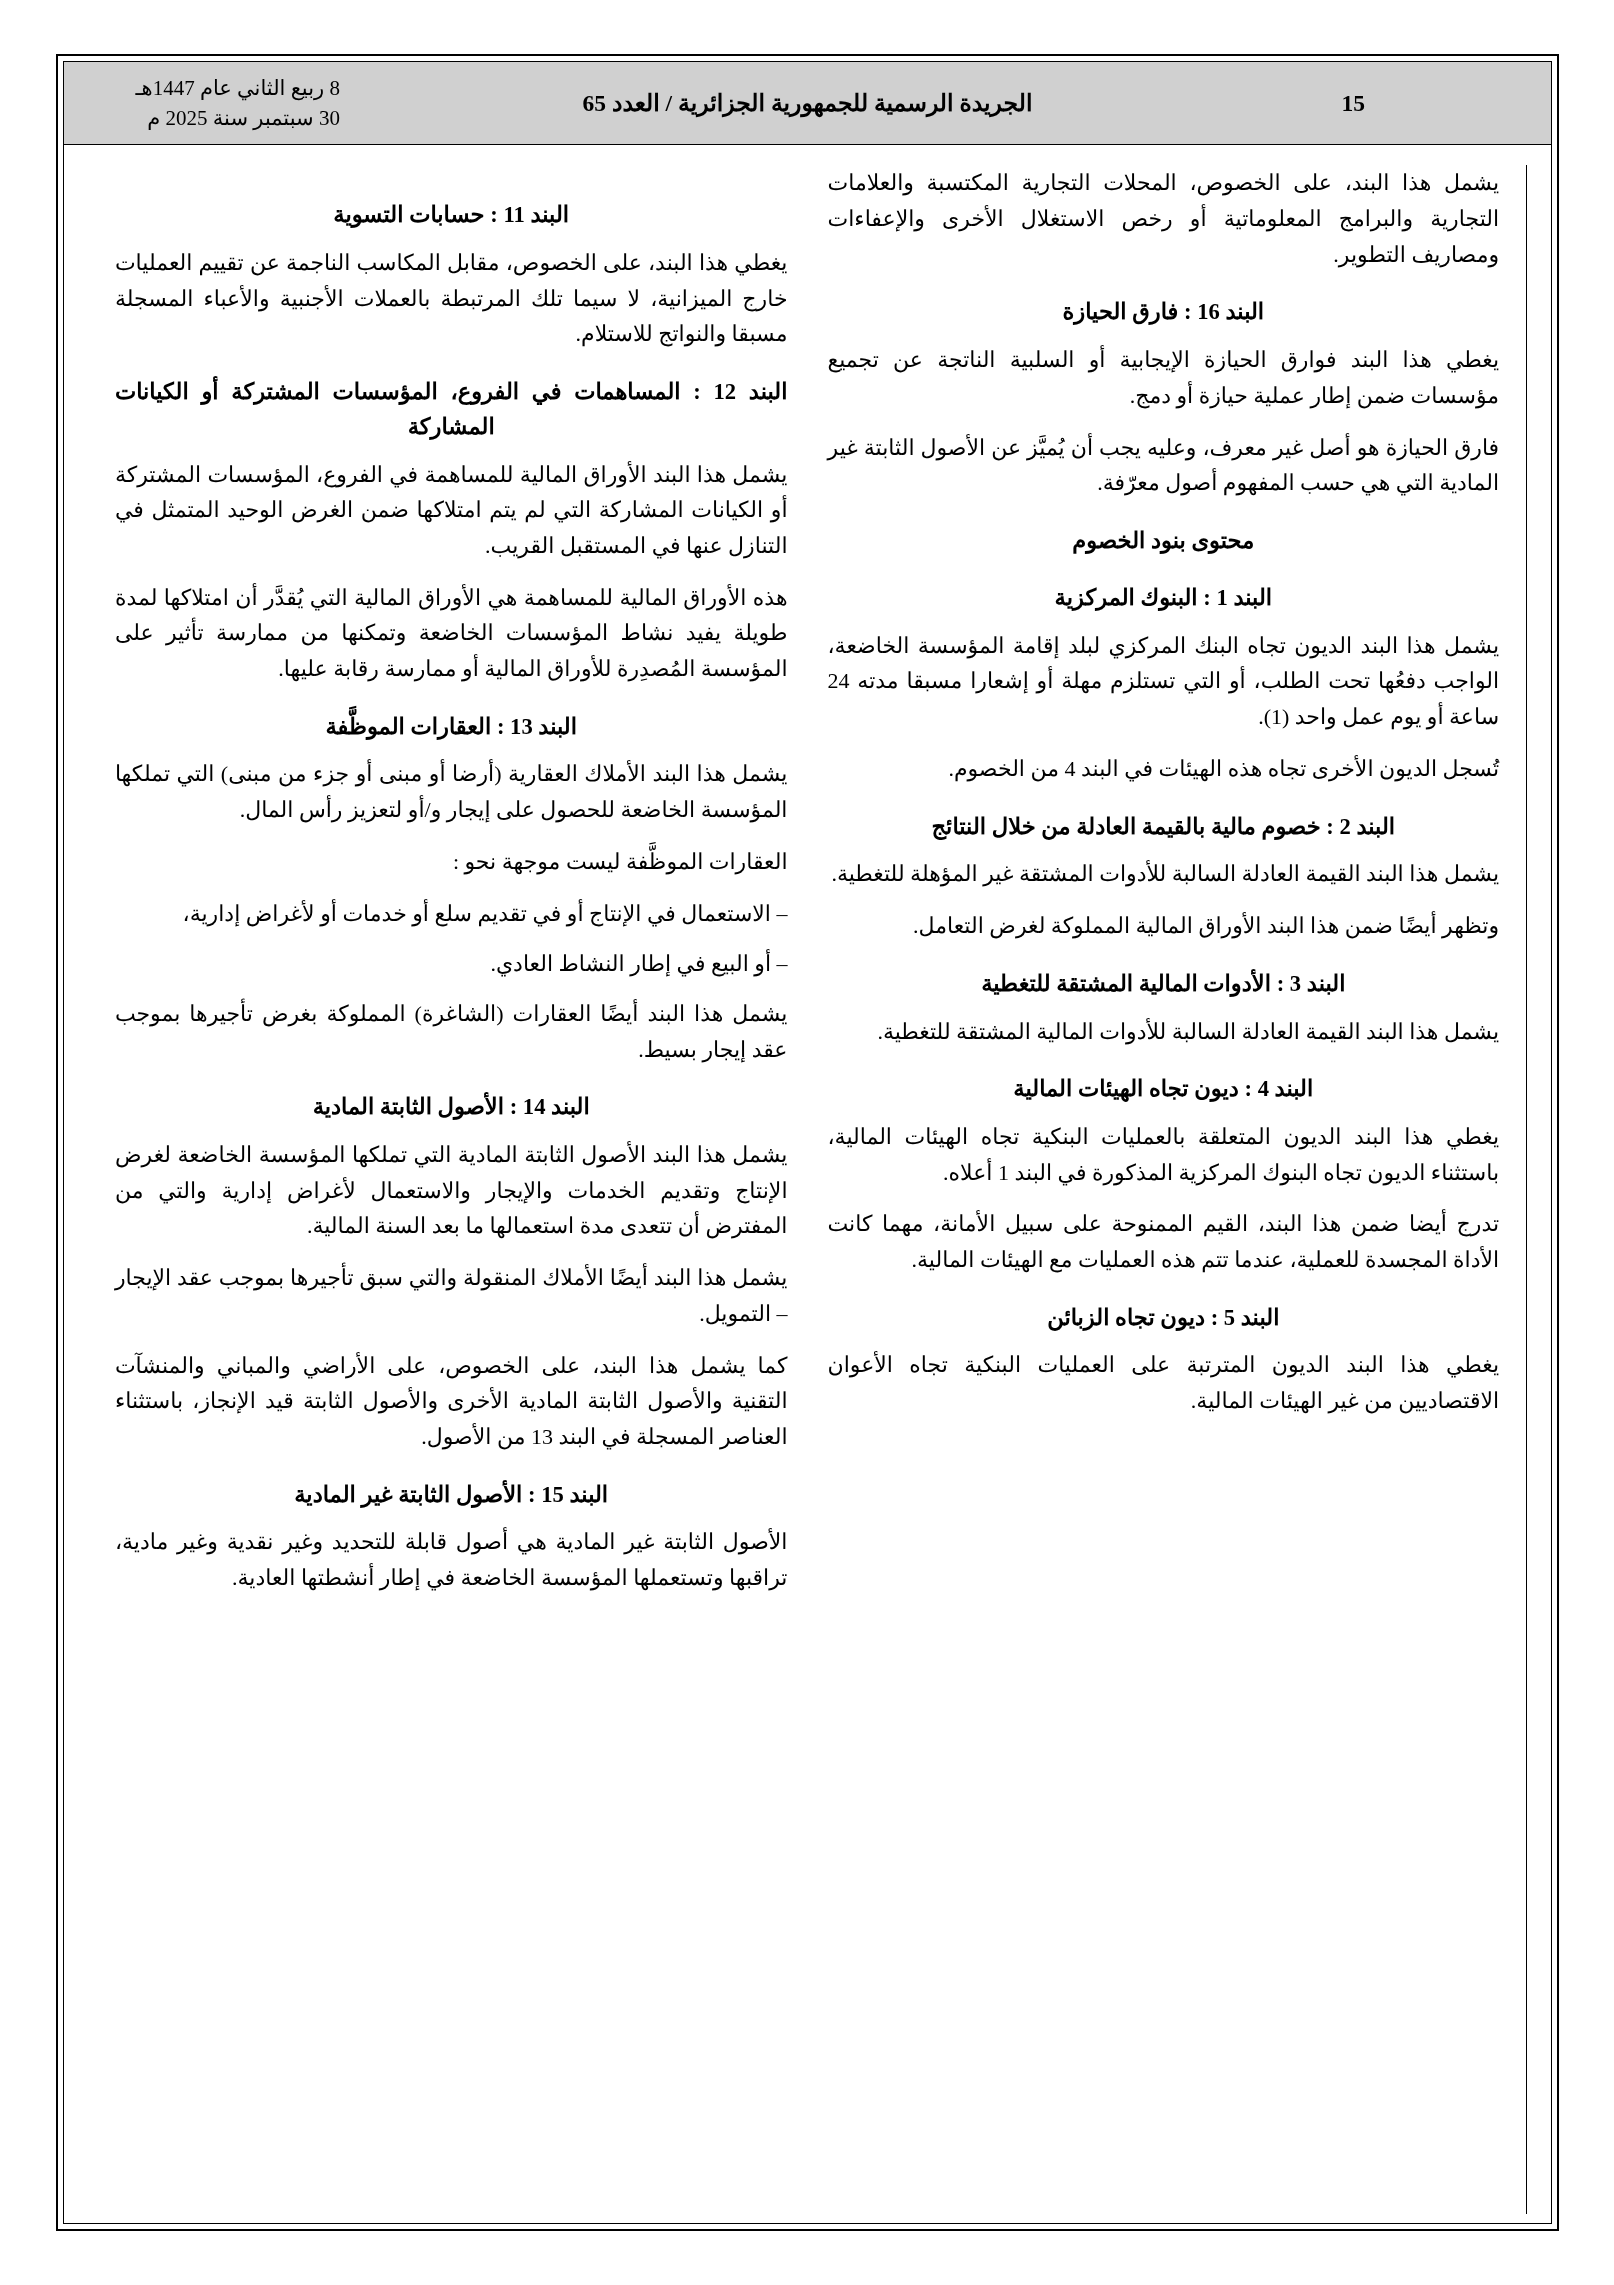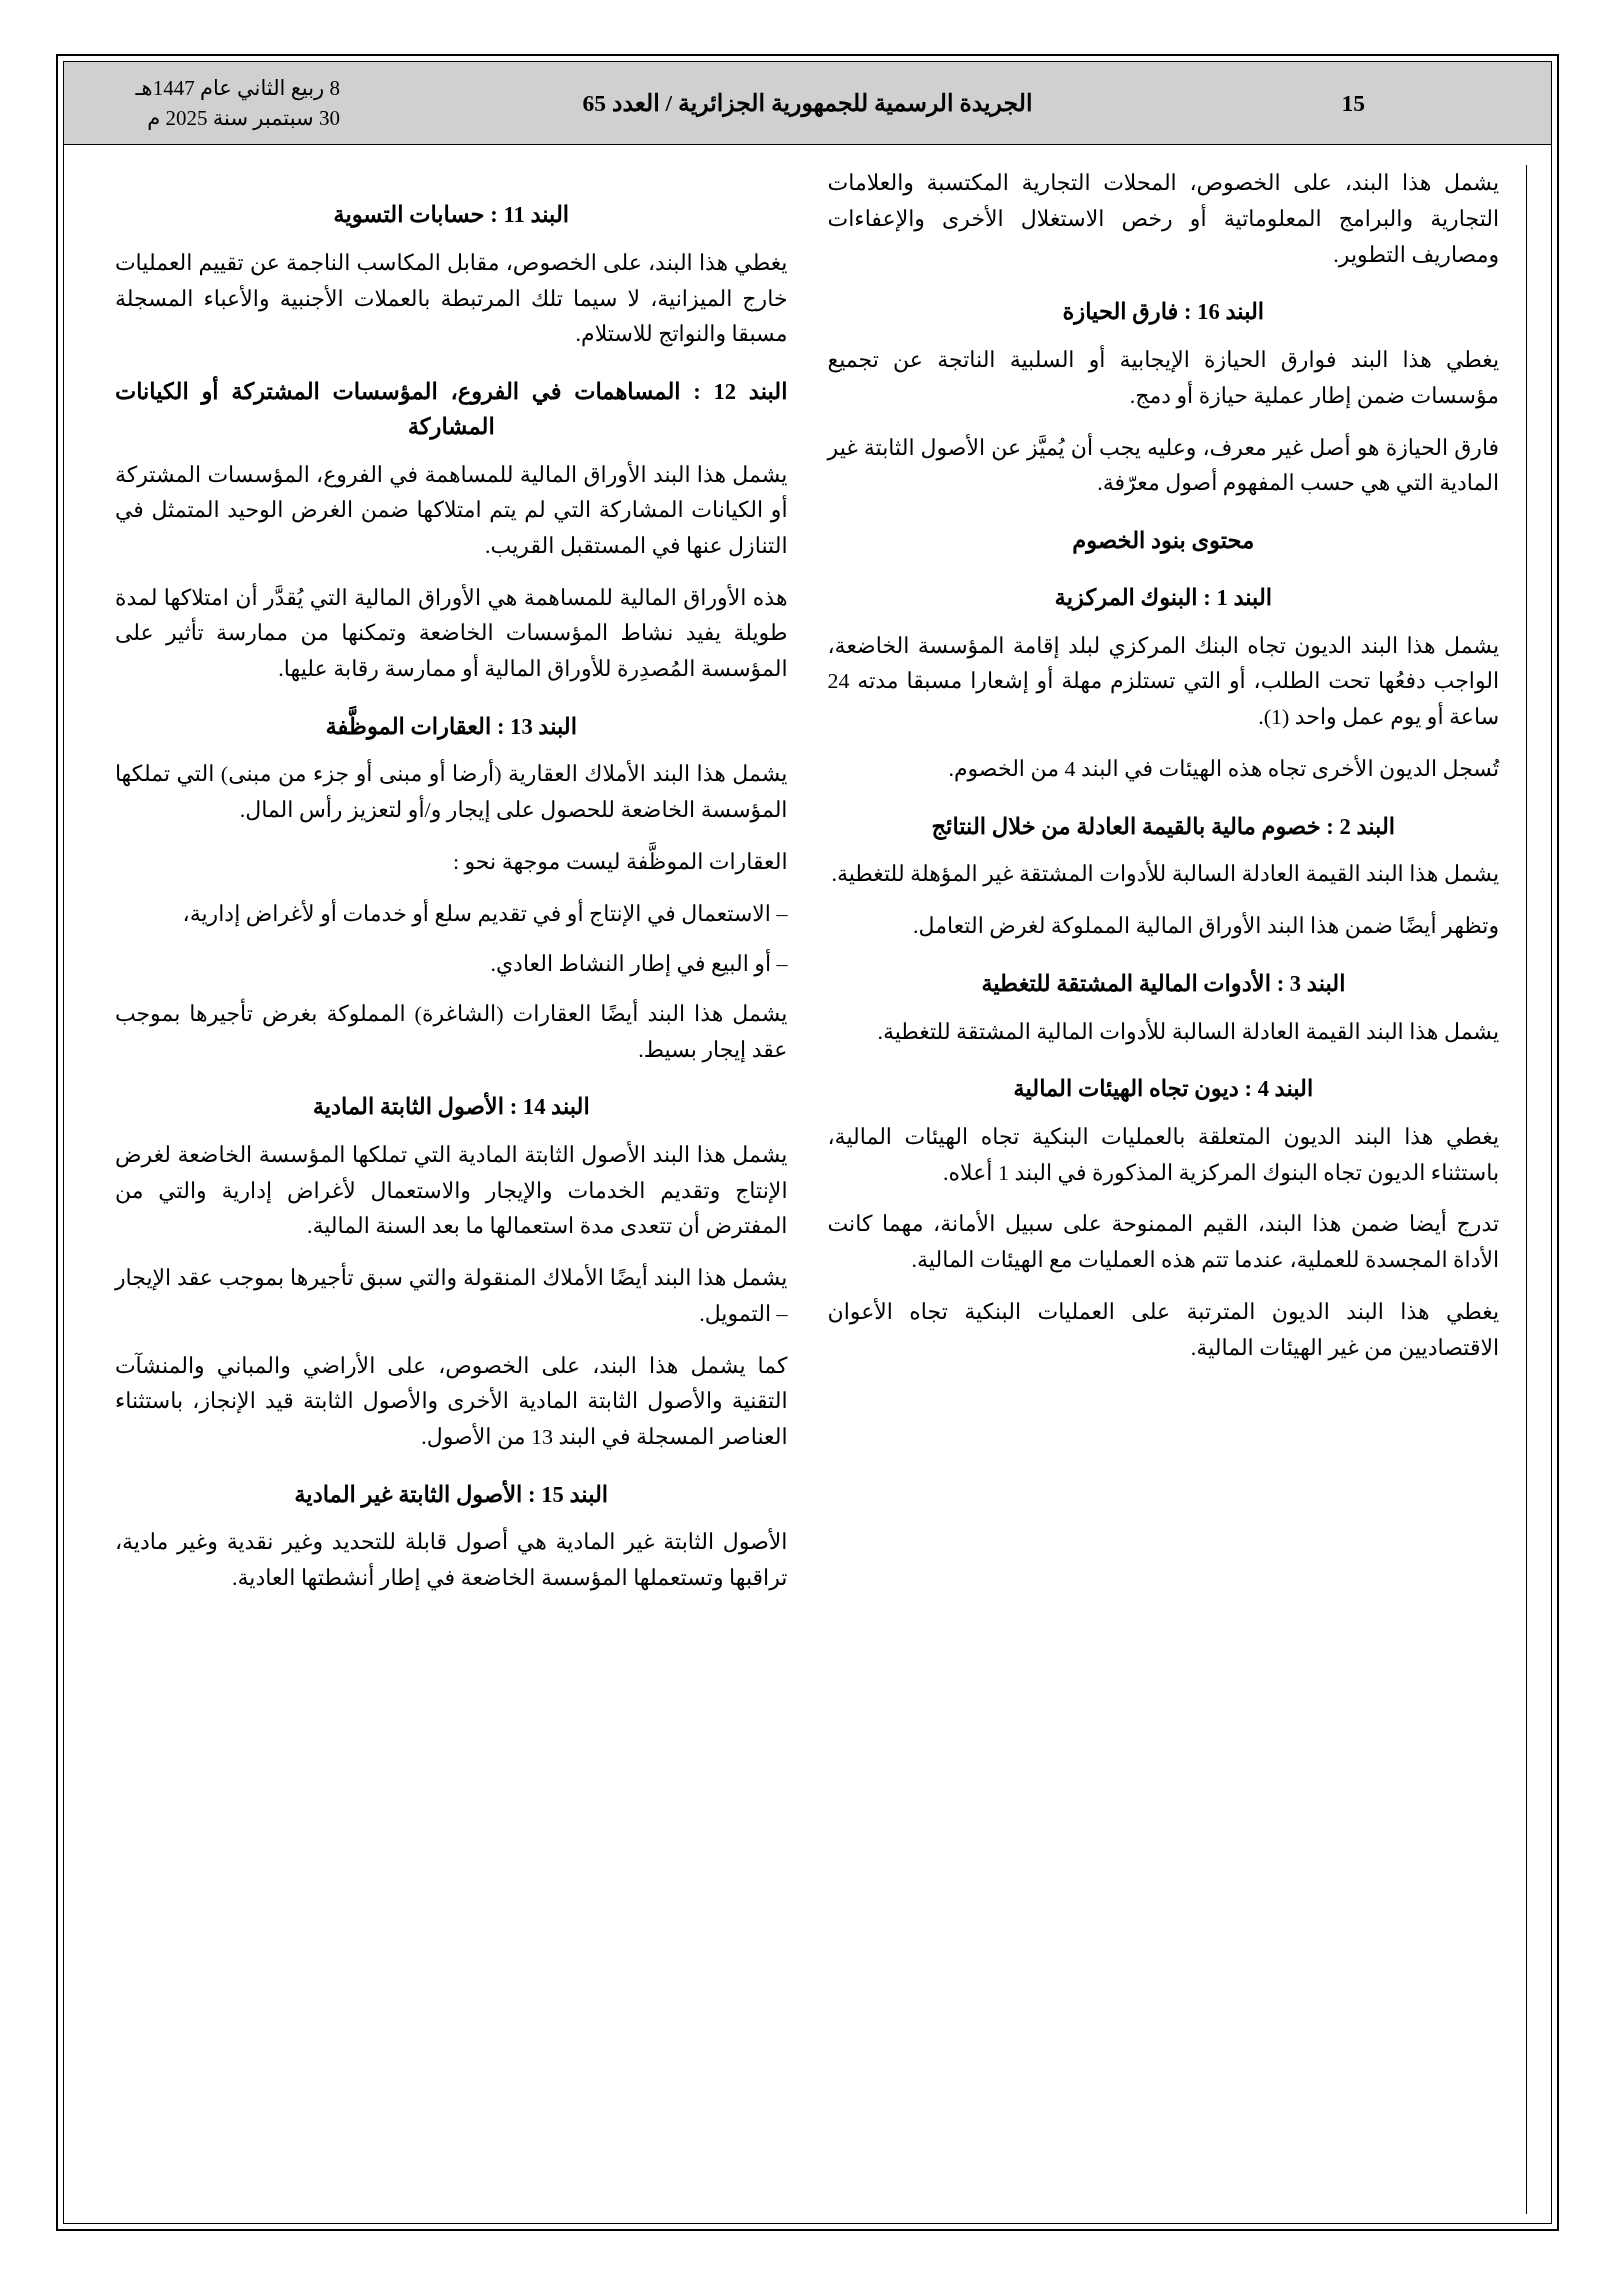--- a/index.html
+++ b/index.html
@@ -168,20 +168,21 @@
           <p class="body">يشمل هذا البند القيمة العادلة السالبة للأدوات المشتقة غير المؤهلة للتغطية.</p>
           <p class="body">وتظهر أيضًا ضمن هذا البند الأوراق المالية المملوكة لغرض التعامل.</p>
 
           <div class="h-item">البند 3 : الأدوات المالية المشتقة للتغطية</div>
           <p class="body">يشمل هذا البند القيمة العادلة السالبة للأدوات المالية المشتقة للتغطية.</p>
 
           <div class="h-item">البند 4 : ديون تجاه الهيئات المالية</div>
           <p class="body">يغطي هذا البند الديون المتعلقة بالعمليات البنكية تجاه الهيئات المالية، باستثناء الديون تجاه البنوك المركزية المذكورة في البند 1 أعلاه.</p>
           <p class="body">تدرج أيضا ضمن هذا البند، القيم الممنوحة على سبيل الأمانة، مهما كانت الأداة المجسدة للعملية، عندما تتم هذه العمليات مع الهيئات المالية.</p>
 
+          <div class="h-item">البند 5 : ديون تجاه الزبائن</div>
           <p class="body">يغطي هذا البند الديون المترتبة على العمليات البنكية تجاه الأعوان الاقتصاديين من غير الهيئات المالية.</p>
 
         </div>
 
         <div class="col col-right">
 
           <div class="h-item" style="margin-top:0">البند 11 : حسابات التسوية</div>
           <p class="body">يغطي هذا البند، على الخصوص، مقابل المكاسب الناجمة عن تقييم العمليات خارج الميزانية، لا سيما تلك المرتبطة بالعملات الأجنبية والأعباء المسجلة مسبقا والنواتج للاستلام.</p>
 
           <div class="h-item justified">البند 12 : المساهمات في الفروع، المؤسسات المشتركة أو الكيانات المشاركة</div>

